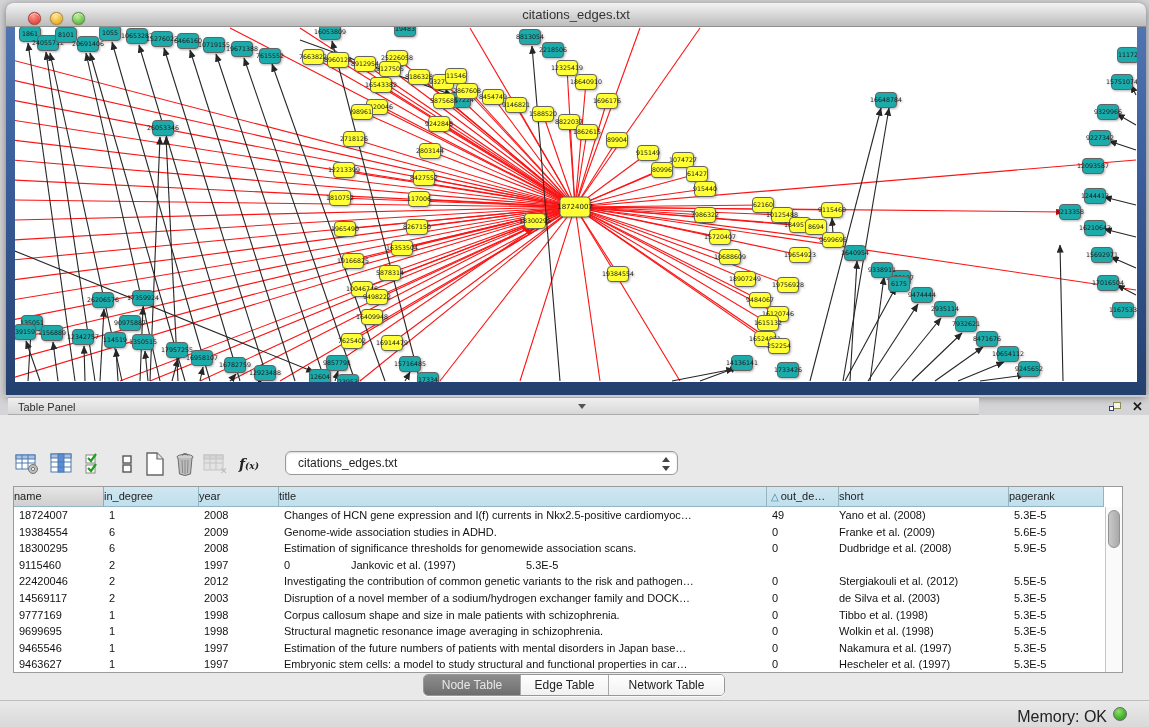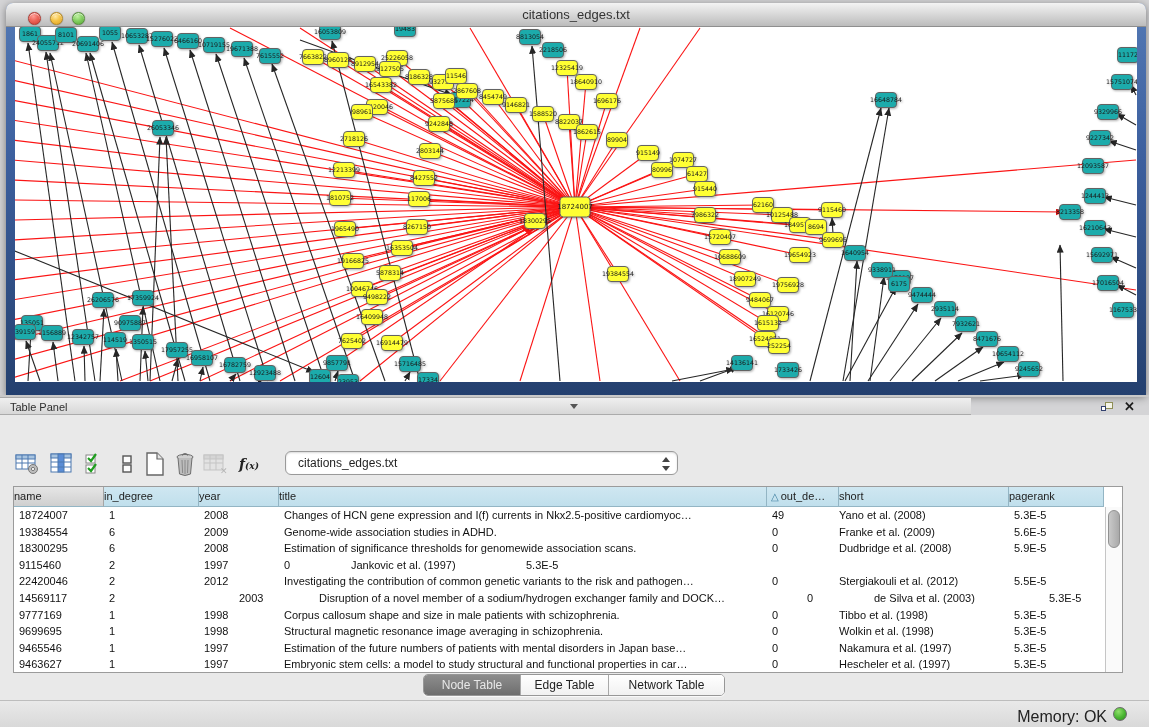--- a/index.html
+++ b/index.html
@@ -20,21 +20,21 @@
     box-shadow:inset 0 1px 1px rgba(255,255,255,.7), 0 0 1px rgba(0,0,0,.6); }
   .tl.red    { left:22px; background:radial-gradient(circle at 40% 30%,#ff9d96,#ec6559 45%,#d03b30); border:1px solid #b33a32;}
   .tl.yellow { left:44px; background:radial-gradient(circle at 40% 30%,#ffe9a8,#f5c446 45%,#dfa123); border:1px solid #b98b22;}
   .tl.green  { left:66px; background:radial-gradient(circle at 40% 30%,#c0f0a4,#85d162 45%,#54a434); border:1px solid #58923c;}
   .net-canvas { position:absolute; left:9px; top:24px; width:1122px; height:355px;
     background:#fff; overflow:hidden; }
   .net-canvas svg { display:block; }
 
   
   .gap { position:absolute; left:0; top:395px; width:1149px; height:2px; background:#c9c9c9; }
-  .panel-header { position:absolute; left:0; top:397px; width:971px; height:18px;
+  .panel-header { position:absolute; left:8px; top:397px; width:971px; height:18px;
     background:linear-gradient(180deg,#efefef,#d7d7d7); border-top:1px solid #a8a8a8;
     border-bottom:1px solid #ababab; }
   .panel-header .ph-title { position:absolute; left:10px; top:3px; font-size:11px; color:#2e2e2e; }
   .ph-collapse { position:absolute; left:570px; top:6px; width:0; height:0;
     border-left:4px solid transparent; border-right:4px solid transparent; border-top:5px solid #555; }
   .float-icon { position:absolute; left:1101px; top:4px; width:14px; height:11px; }
   .float-icon .sq1 { position:absolute; left:4px; top:0; width:8px; height:7px; border:1.5px solid #8e8e55; background:#f4f4e8;}
   .float-icon .sq2 { position:absolute; left:0; top:4px; width:5px; height:5px; border:1.5px solid #32406e; background:#fff;}
   .close-x { position:absolute; left:1124px; top:1px; font-size:13px; font-weight:bold; color:#1d1d1d; cursor:default;}
 
@@ -905,21 +905,21 @@
           <div class="td" style="width: 95px;">2</div>
           <div class="td" style="width: 80px;">2012</div>
           <div class="td" style="width: 488px;">Investigating the contribution of common genetic variants to the risk and pathogen…</div>
           <div class="td" style="width: 72px;">0</div>
           <div class="td center" style="width: 170px;">Stergiakouli et al. (2012)</div>
           <div class="td" style="width: 95px;">5.5E-5</div>
         </div>
         <div class="tr">
           <div class="td" style="width: 90px;">14569117</div>
           <div class="td" style="width: 95px;">2</div>
-          <div class="td" style="width: 80px; margin-left: 35px;">2003</div>
+          <div class="td" style="width: 80px;">2003</div>
           <div class="td" style="width: 488px;">Disruption of a novel member of a sodium/hydrogen exchanger family and DOCK…</div>
           <div class="td" style="width: 72px;">0</div>
           <div class="td center" style="width: 170px;">de Silva et al. (2003)</div>
           <div class="td" style="width: 95px;">5.3E-5</div>
         </div>
         <div class="tr">
           <div class="td" style="width: 90px;">9777169</div>
           <div class="td" style="width: 95px;">1</div>
           <div class="td" style="width: 80px;">1998</div>
           <div class="td" style="width: 488px;">Corpus callosum shape and size in male patients with schizophrenia.</div>

